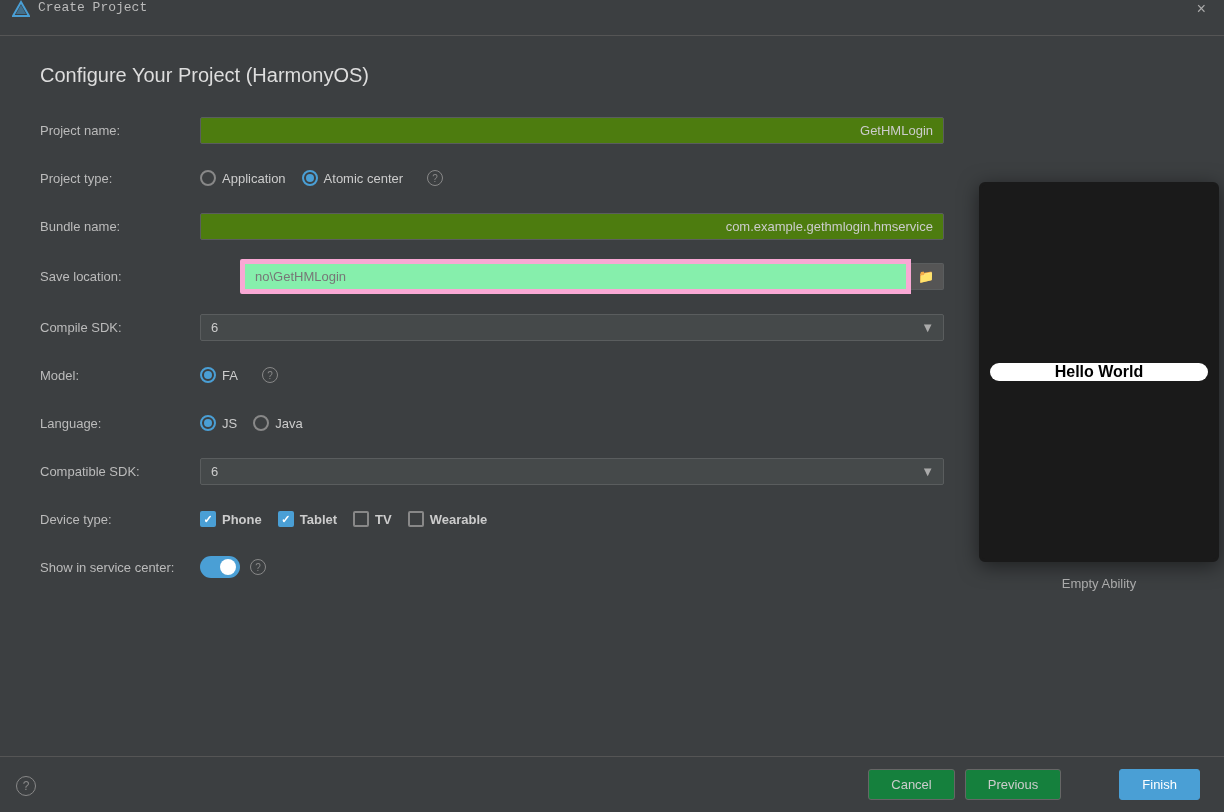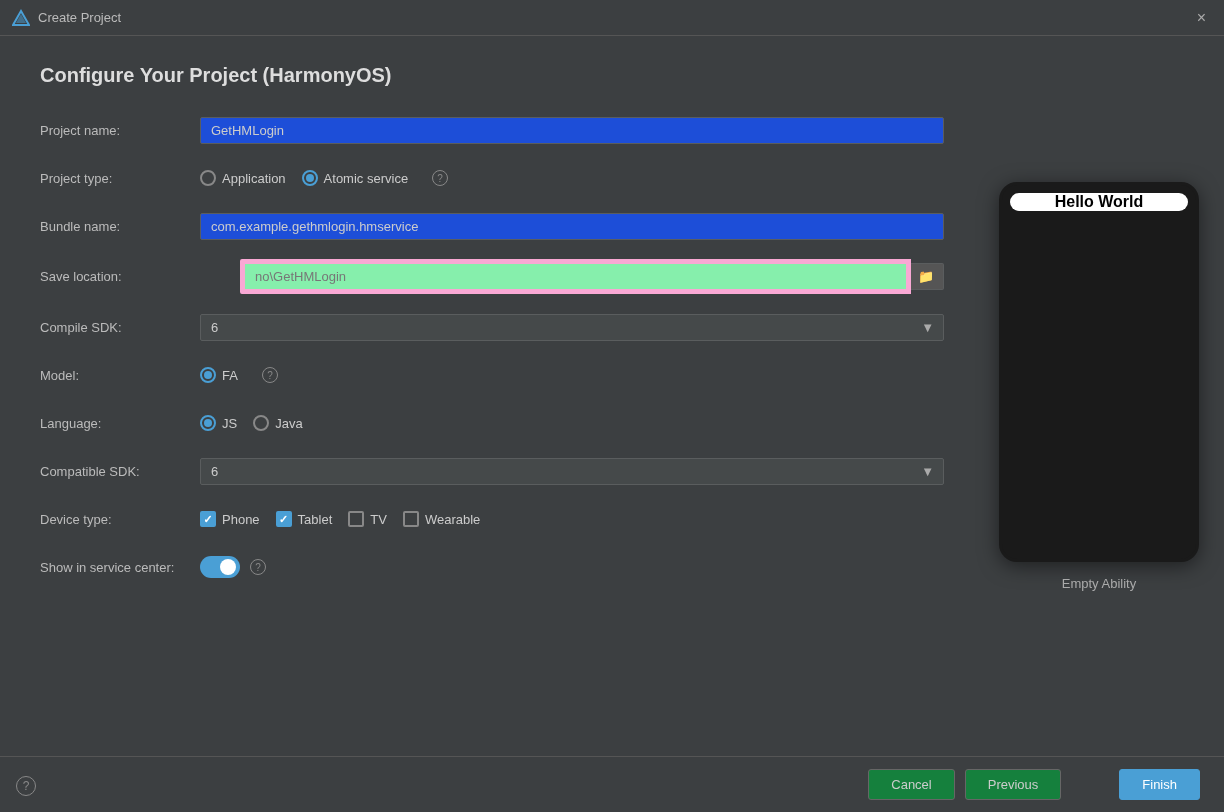--- a/index.html
+++ b/index.html
@@ -18,26 +18,27 @@
     .window {
       width: 1224px;
       height: 812px;
       background: #3c3f41;
       display: flex;
       flex-direction: column;
       position: relative;
     }
     .title-bar {
       display: flex;
-      align-items: center;
+      align-items: flex-start;
       padding: 0 12px;
       height: 36px;
       background: #3c3f41;
       border-bottom: 1px solid #555;
       flex-shrink: 0;
+      font-family: Liberation Mono, monospace;
     }
     .title-bar-logo {
       width: 18px;
       height: 18px;
       margin-right: 8px;
     }
     .title-bar-title {
       color: #bbb;
       font-size: 13px;
     }
@@ -56,21 +57,21 @@
       padding: 0;
     }
     .form-section {
       flex: 1;
       padding: 28px 40px 20px 40px;
       display: flex;
       flex-direction: column;
     }
     .page-title {
       font-size: 20px;
-      font-weight: 700;
+      font-weight: 400;
       color: #ddd;
       margin-bottom: 28px;
     }
     .form-row {
       display: flex;
       align-items: center;
       margin-bottom: 18px;
       min-height: 30px;
     }
     .form-label {
@@ -79,27 +80,28 @@
       font-size: 13px;
       flex-shrink: 0;
     }
     .form-control-area {
       flex: 1;
       display: flex;
       align-items: center;
     }
     .text-input {
       width: 100%;
-      background: #1d4ed8;
+      background: #4d7c0f;
       border: 1px solid #5a5d5e;
       border-radius: 2px;
       color: #ccc;
       padding: 5px 10px;
       font-size: 13px;
       outline: none;
+      text-align: right;
     }
     .save-location-wrapper {
       display: flex;
       width: 100%;
       align-items: center;
     }
     .save-location-input {
       flex: 1;
       background: #86efac;
       border: 5px solid #f9a8d4;
@@ -224,20 +226,21 @@
     }
     .checkmark {
       color: #fff;
       font-size: 11px;
       font-weight: bold;
       line-height: 1;
     }
     .checkbox-label {
       color: #ccc;
       font-size: 13px;
+      font-weight: bold;
     }
     .toggle-switch {
       width: 40px;
       height: 22px;
       background: #4a9fd5;
       border-radius: 11px;
       position: relative;
       cursor: pointer;
       flex-shrink: 0;
     }
@@ -252,27 +255,27 @@
     }
     .preview-section {
       width: 240px;
       display: flex;
       flex-direction: column;
       align-items: center;
       justify-content: center;
       padding: 20px 20px 40px 10px;
     }
     .device-preview {
-      width: 200px;
+      width: 240px;
       height: 380px;
       background: #1a1a1a;
-      border-radius: 18px;
+      border-radius: 6px;
       border: 3px solid #1a1a1a;
       display: flex;
-      align-items: flex-start;
+      align-items: center;
       padding: 8px;
       box-shadow: 0 4px 20px rgba(0,0,0,0.5);
     }
     .device-screen {
       flex: 1;
       background: #fff;
       border-radius: 10px;
       display: flex;
       align-items: center;
       justify-content: center;
@@ -364,21 +367,21 @@
         <div class="form-control-area">
           <div class="radio-group">
             <div class="radio-item">
               <div class="radio-circle"></div>
               <span class="radio-label">Application</span>
             </div>
             <div class="radio-item">
               <div class="radio-circle selected">
                 <div class="radio-inner"></div>
               </div>
-              <span class="radio-label">Atomic service</span>
+              <span class="radio-label">Atomic center</span>
             </div>
             <div class="help-icon">?</div>
           </div>
         </div>
       </div>
 
       <div class="form-row">
         <div class="form-label">Bundle name:</div>
         <div class="form-control-area">
           <input type="text" class="text-input" value="com.example.gethmlogin.hmservice" style="">

